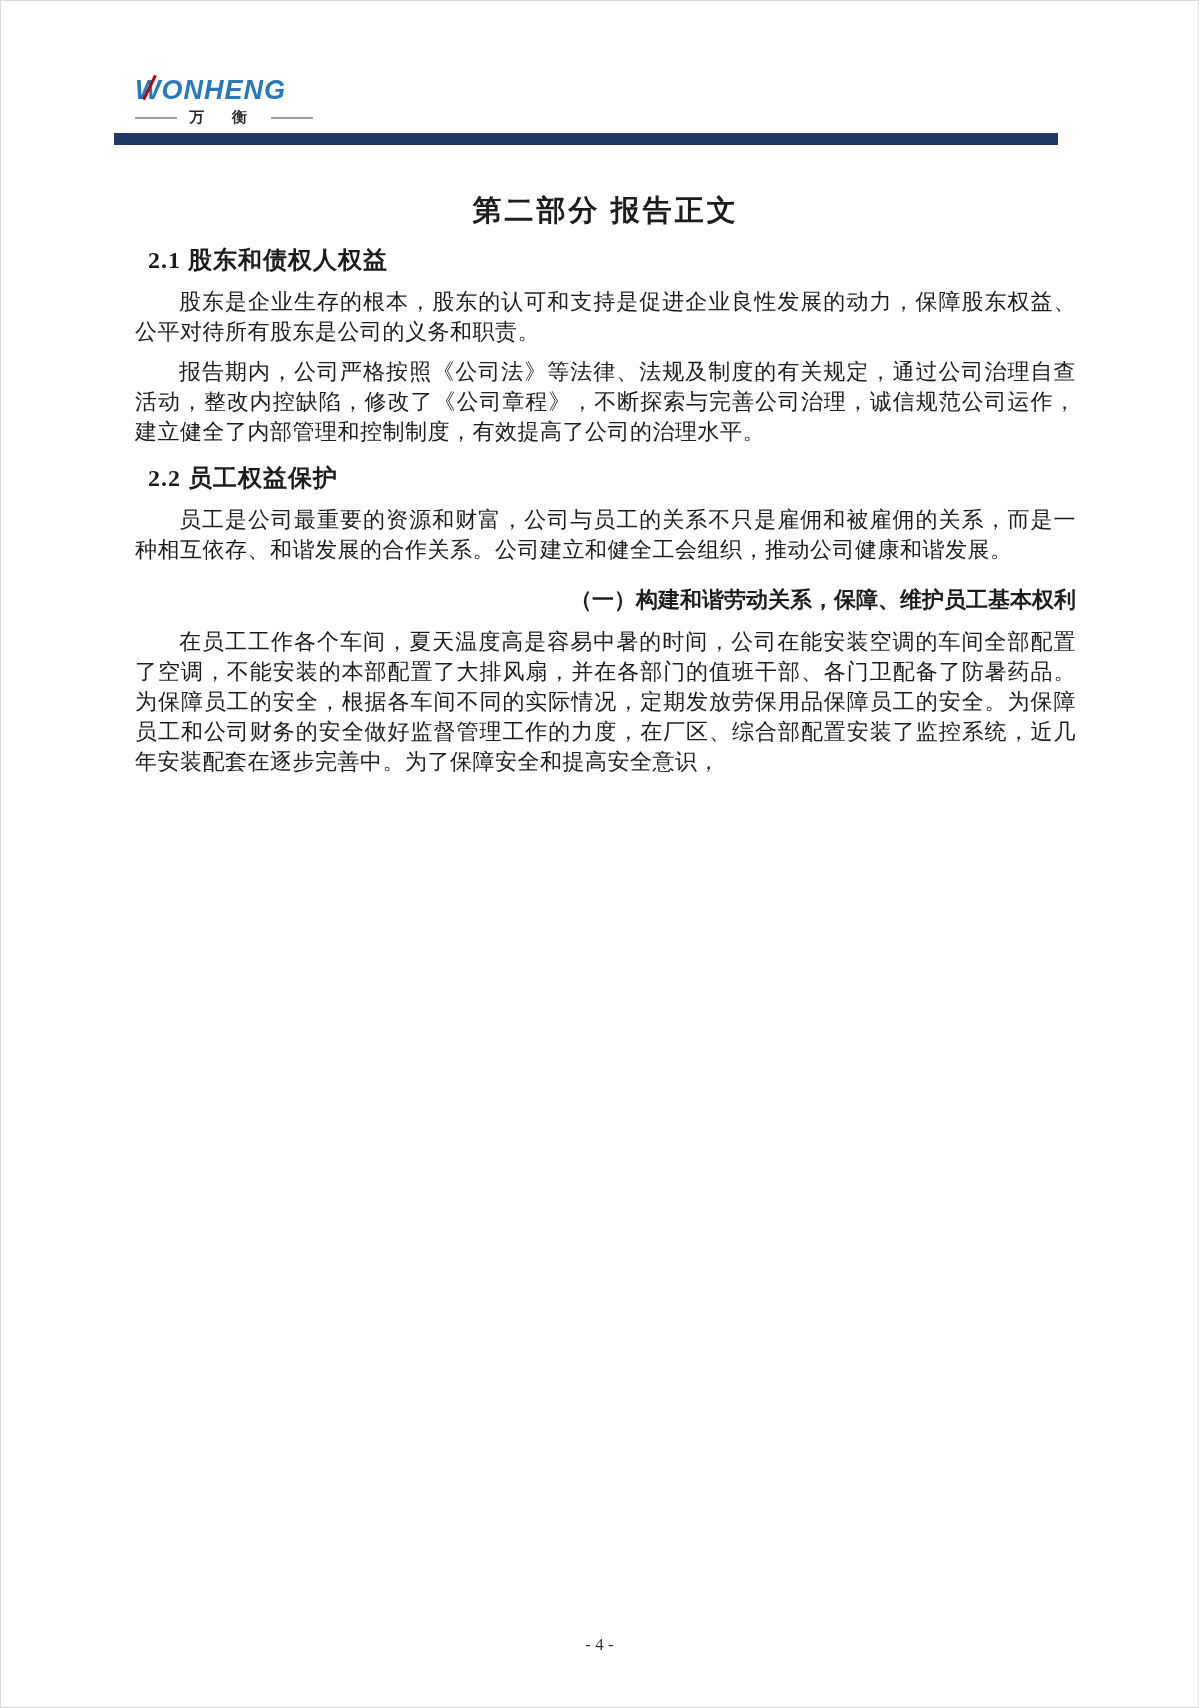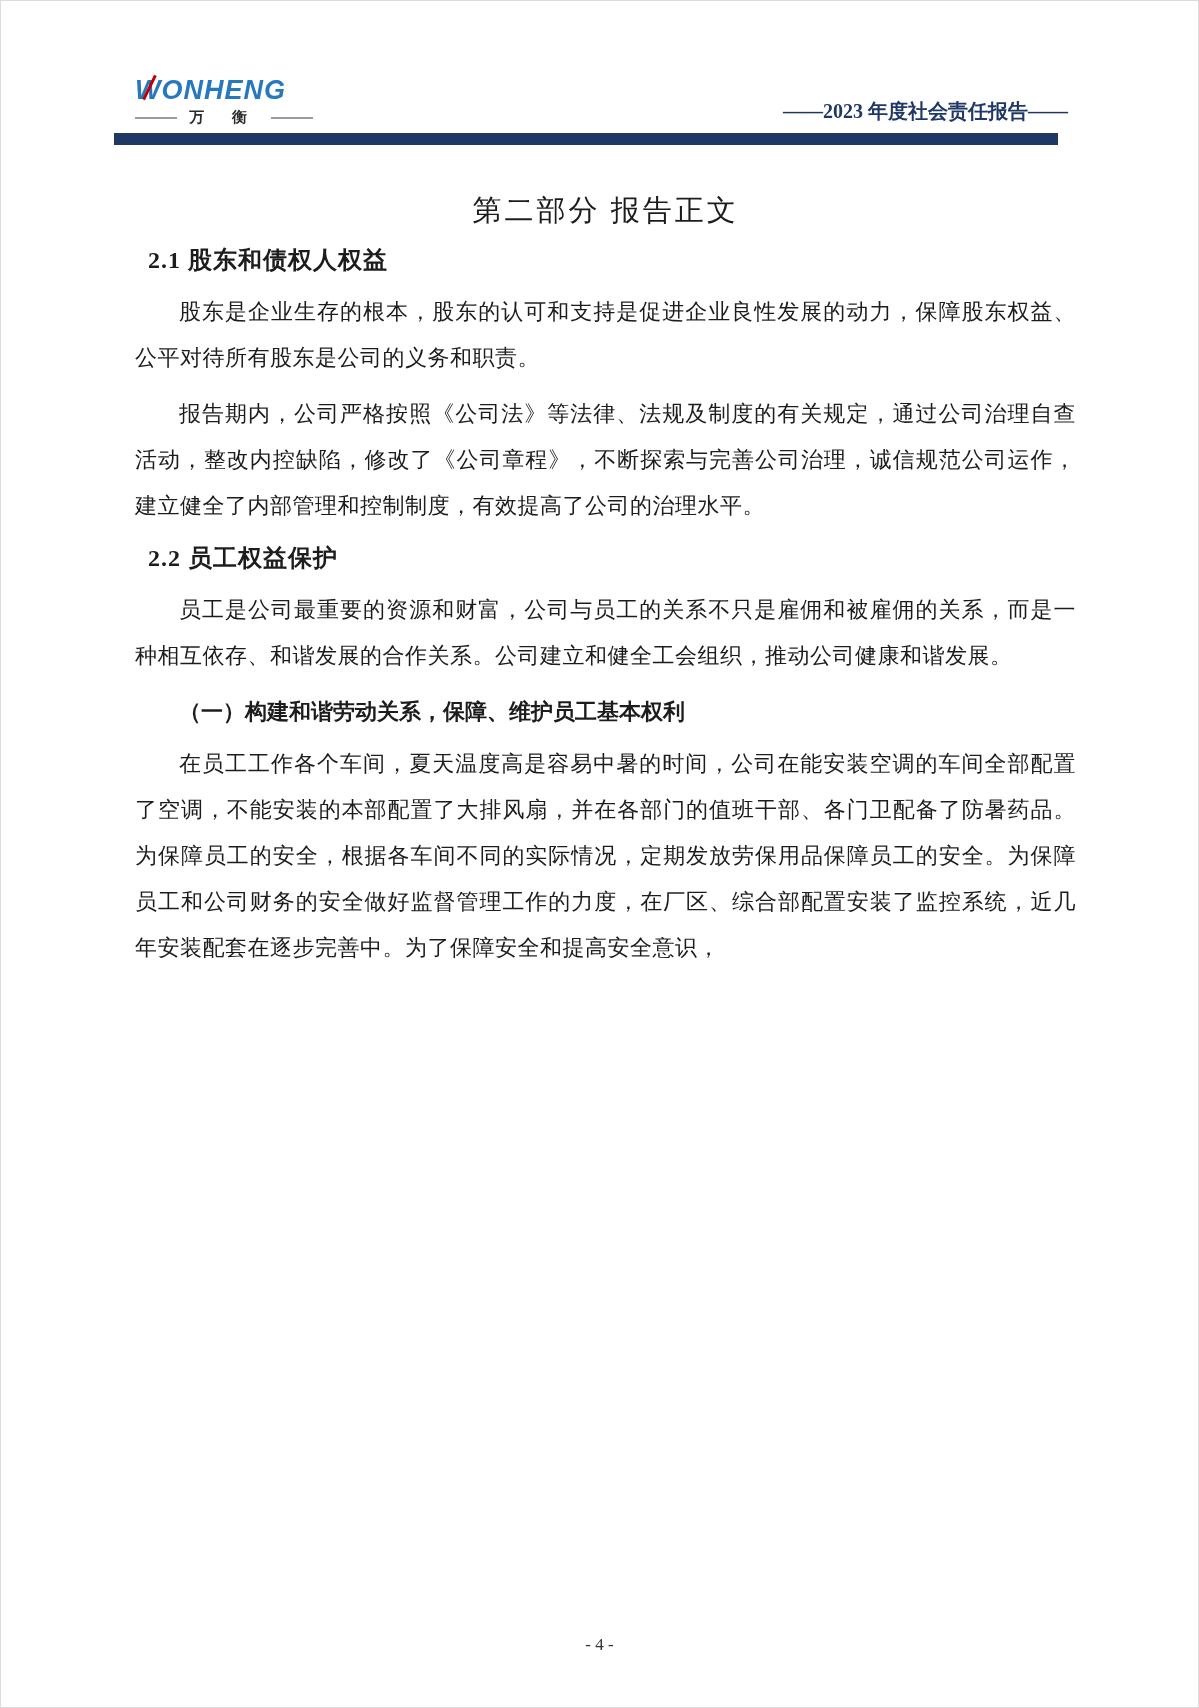--- a/index.html
+++ b/index.html
@@ -68,45 +68,47 @@
     margin: 6px 0 0 113px;
     background: #1f3864;
   }
 
   
   main { padding: 0 122px 0 134px; }
   .doc-title {
     margin: 46px 0 0 0;
     text-align: center;
     font-size: 29px;
-    font-weight: normal;
+    font-weight: bold;
     letter-spacing: 3px;
   }
   h2.sec {
     margin: 13px;
     font-size: 24px;
     font-weight: bold;
     letter-spacing: 1px;
   }
   .sec-1 { margin-top: 76px; margin-bottom: 28px; }
   .sec-2 { margin-top: 46px; margin-bottom: 28px; }
   h3.subsec {
     margin: 2px 0 6px 0;
     font-size: 22px;
     font-weight: bold;
     line-height: 46px;
     text-indent: 2em;
+    text-align: right;
   }
   p.body-p {
     margin: 0 0 10px 0;
     font-size: 22px;
-    line-height: 46px;
+    line-height: 30px;
     text-align: justify;
     text-indent: 2em;
     letter-spacing: 0.5px;
+    font-family: Liberation Mono, monospace;
   }
 
   
   .page-footer {
     position: absolute;
     left: 0; right: 0;
     bottom: 52px;
     text-align: center;
     font-size: 17px;
     color: #333333;
@@ -122,21 +124,20 @@
       <div class="logo-brand">
         <span class="logo-slash"></span>
         <span>WONHENG</span>
       </div>
       <div class="logo-sub">
         <span class="rule"></span>
         <span class="txt">万  衡</span>
         <span class="rule"></span>
       </div>
     </div>
-    <div class="report-label">——2023 年度社会责任报告——</div>
   </div>
 
   <div class="header-bar"></div>
 
   <main>
     <h1 class="doc-title">第二部分 报告正文</h1>
 
     <h2 class="sec sec-1">2.1 股东和债权人权益</h2>
     <p class="body-p">股东是企业生存的根本，股东的认可和支持是促进企业良性发展的动力，保障股东权益、公平对待所有股东是公司的义务和职责。</p>
     <p class="body-p">报告期内，公司严格按照《公司法》等法律、法规及制度的有关规定，通过公司治理自查活动，整改内控缺陷，修改了《公司章程》，不断探索与完善公司治理，诚信规范公司运作，建立健全了内部管理和控制制度，有效提高了公司的治理水平。</p>

